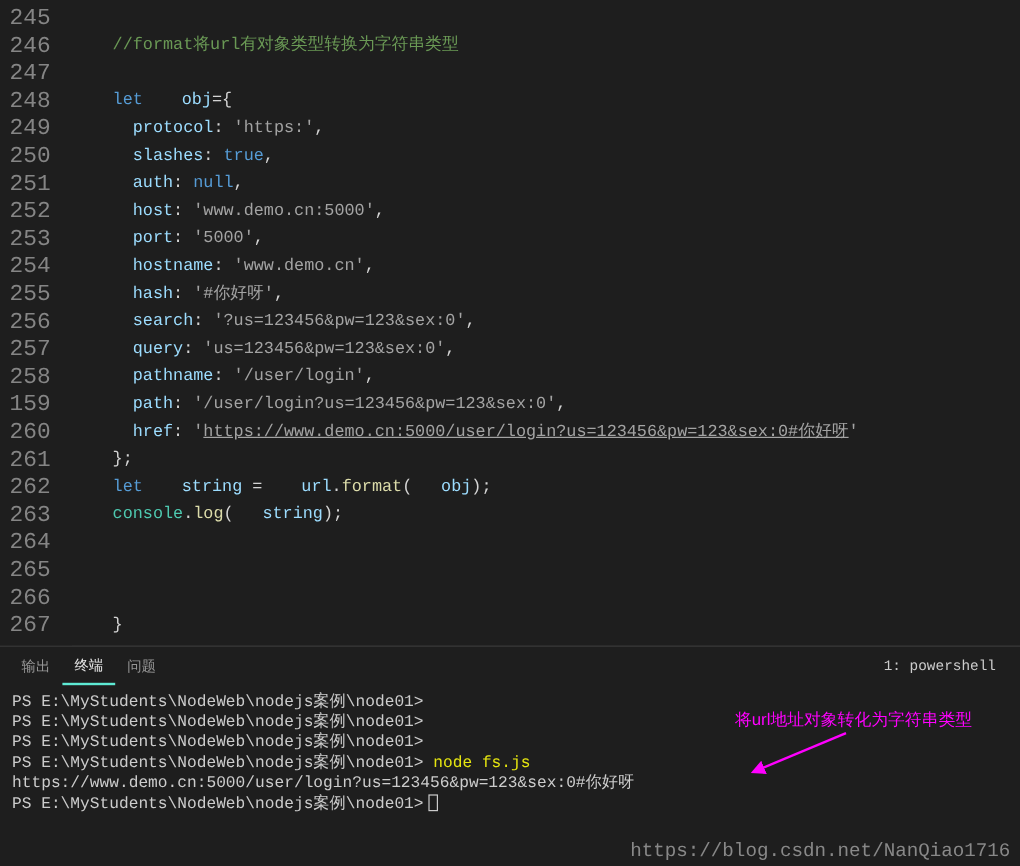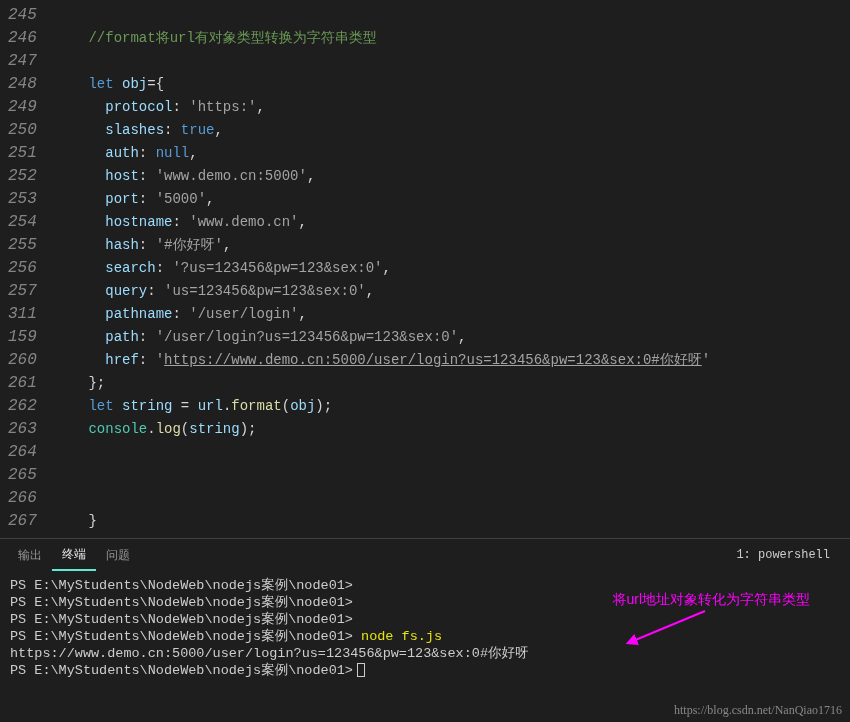--- a/index.html
+++ b/index.html
@@ -18,33 +18,32 @@
       height: 538px;
       overflow: hidden;
     }
     .gutter {
       background: #1e1e1e;
       color: #858585;
       text-align: right;
       padding: 4px 18px 4px 8px;
       user-select: none;
       line-height: 23px;
-      font-size: 16px;
-      font-style: italic;
+      font-size: 19px;
     }
     .code {
       padding: 4px 0;
       line-height: 23px;
       white-space: pre;
       flex: 1;
     }
     .c-comment { color: #6a9955; }
     .c-keyword { color: #569cd6; }
     .c-const { color: #569cd6; }
-    .c-var { color: #9cdcfe; }
+    .c-var { color: #9cdcfe; margin-left: 24px; }
     .c-prop { color: #9cdcfe; }
     .c-string { color: #a3a3a3; }
     .c-punc { color: #d4d4d4; }
     .c-func { color: #dcdcaa; }
     .c-obj { color: #4ec9b0; }
     .c-null { color: #569cd6; }
     .underline { text-decoration: underline; }
     .panel {
       border-top: 1px solid #404040;
       height: 184px;
@@ -102,43 +101,43 @@
       height: 14px;
       border: 1px solid #cccccc;
       vertical-align: middle;
       margin-left: 4px;
     }
     .watermark {
       position: absolute;
       bottom: 4px;
       right: 8px;
       color: #888;
-      font-size: 12px;
-      font-family: Liberation Serif, serif;
+      font-size: 16px;
+      font-family: Liberation Mono, monospace;
     }
   </style>
 </head>
 <body>
 
 <div class="editor">
   <div class="gutter" id="gutter">
       <div>245</div>
       <div>246</div>
       <div>247</div>
       <div>248</div>
       <div>249</div>
       <div>250</div>
       <div>251</div>
       <div>252</div>
       <div>253</div>
       <div>254</div>
       <div>255</div>
       <div>256</div>
       <div>257</div>
-      <div>311</div>
+      <div>258</div>
       <div>159</div>
       <div>260</div>
       <div>261</div>
       <div>262</div>
       <div>263</div>
       <div>264</div>
       <div>265</div>
       <div>266</div>
       <div>267</div>
     </div>

